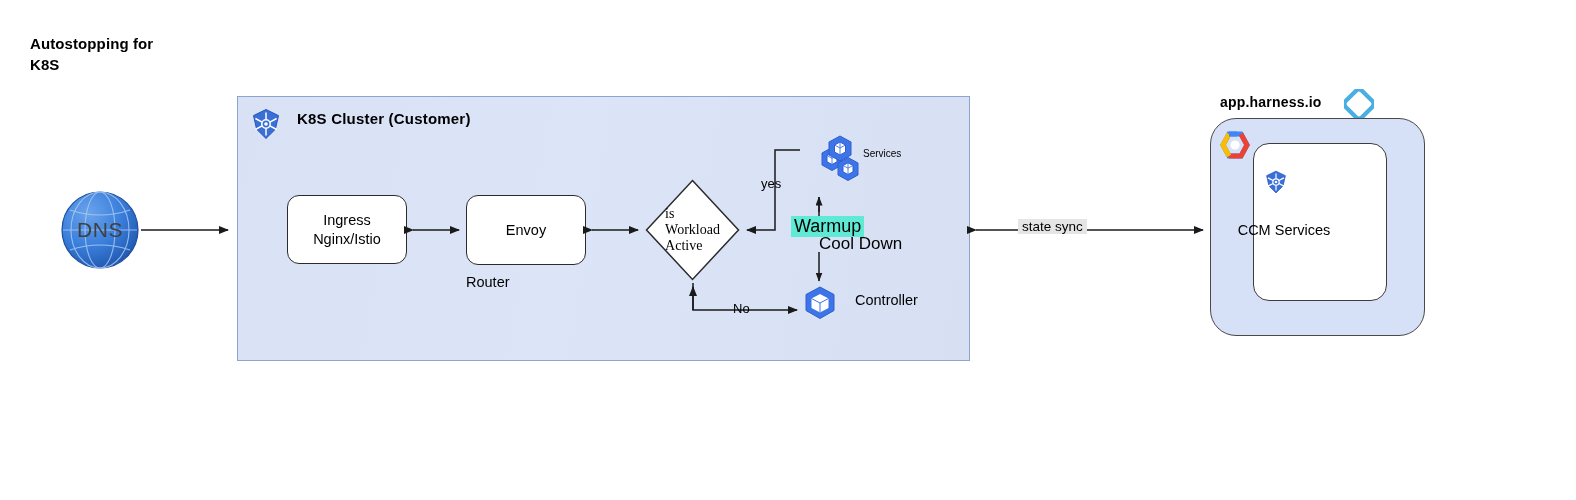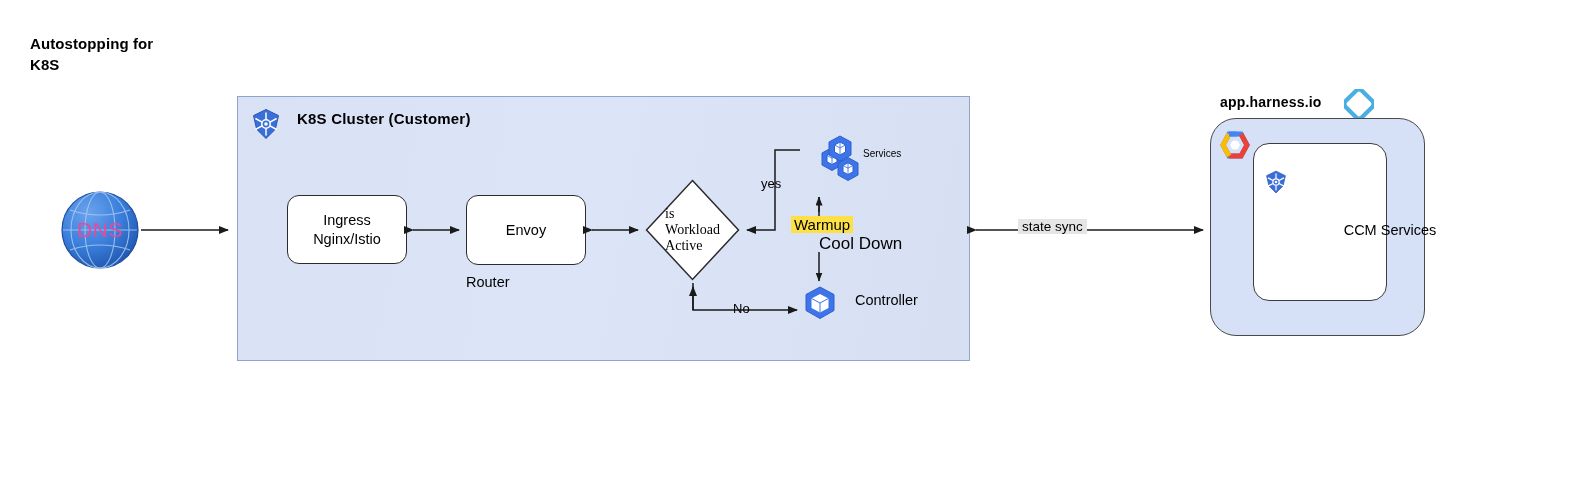--- a/index.html
+++ b/index.html
@@ -31,21 +31,21 @@
   #harness-label{left:1220px;top:94px;font-size:14px;font-weight:bold;letter-spacing:.2px;}
   #harness-panel{
     left:1210px;top:118px;width:215px;height:218px;
     background:#d6e1f7;border:1.3px solid #4a4a4a;border-radius:26px;box-sizing:border-box;
   }
   #ccm-box{
     left:1253px;top:143px;width:134px;height:158px;
     background:#ffffff;border:1.2px solid #3d3d3d;border-radius:16px;box-sizing:border-box;
   }
   #ccm-label{
-    left:1323px;top:222px;width:134px;text-align:center;font-size:14.5px;
+    left:1217px;top:222px;width:134px;text-align:center;font-size:14.5px;
   }
 
   
   .nodebox{
     background:#ffffff;border:1.4px solid #2b2b2b;border-radius:12px;
     box-sizing:border-box;display:flex;align-items:center;justify-content:center;
     text-align:center;font-size:14.5px;line-height:19px;white-space:pre-line;
   }
   #box-ingress{left:287px;top:195px;width:120px;height:69px;}
   #box-envoy{left:466px;top:195px;width:120px;height:70px;}
@@ -64,34 +64,34 @@
   #edges{left:0;top:0;width:1576px;height:500px;pointer-events:none;}
 
   
   .edge-label{font-size:13px;}
   #label-yes{left:761px;top:176px;}
   #label-no{left:733px;top:301px;}
   #label-statesync{
     left:1018px;top:219px;background:#e5e5e5;padding:0 4px;font-size:13.5px;
   }
   #label-warmup{
-    left:791px;top:216px;background:#fde047;padding:0 3px;font-size:15px;
+    left:791px;top:216px;background:#5eead4;padding:0 3px;font-size:18px;
   }
   #label-cooldown{left:783px;top:234px;font-size:17px;margin-left:36px;}
 
   
   #label-services{left:863px;top:148px;font-size:10px;}
   #label-controller{left:855px;top:292px;font-size:14.5px;}
 
   
   #dns-node{left:60px;top:190px;width:80px;height:80px;}
   #dns-text{
     position:absolute;left:0;top:0;width:80px;height:80px;
     display:flex;align-items:center;justify-content:center;
-    color:#ec4899;font-size:21px;letter-spacing:.5px;
+    color:#404040;font-size:21px;letter-spacing:.5px;
   }
   #k8s-cluster-icon{left:250px;top:108px;width:32px;height:32px;}
   #k8s-ccm-icon{left:1264px;top:170px;width:24px;height:24px;}
   #gcp-icon{left:1220px;top:131px;width:30px;height:28px;}
   #harness-icon{left:1344px;top:89px;width:30px;height:30px;}
   #services-icon{left:808px;top:133px;width:62px;height:62px;}
   #controller-icon{left:802px;top:285px;width:36px;height:36px;}
 </style>
 </head>
 <body>

